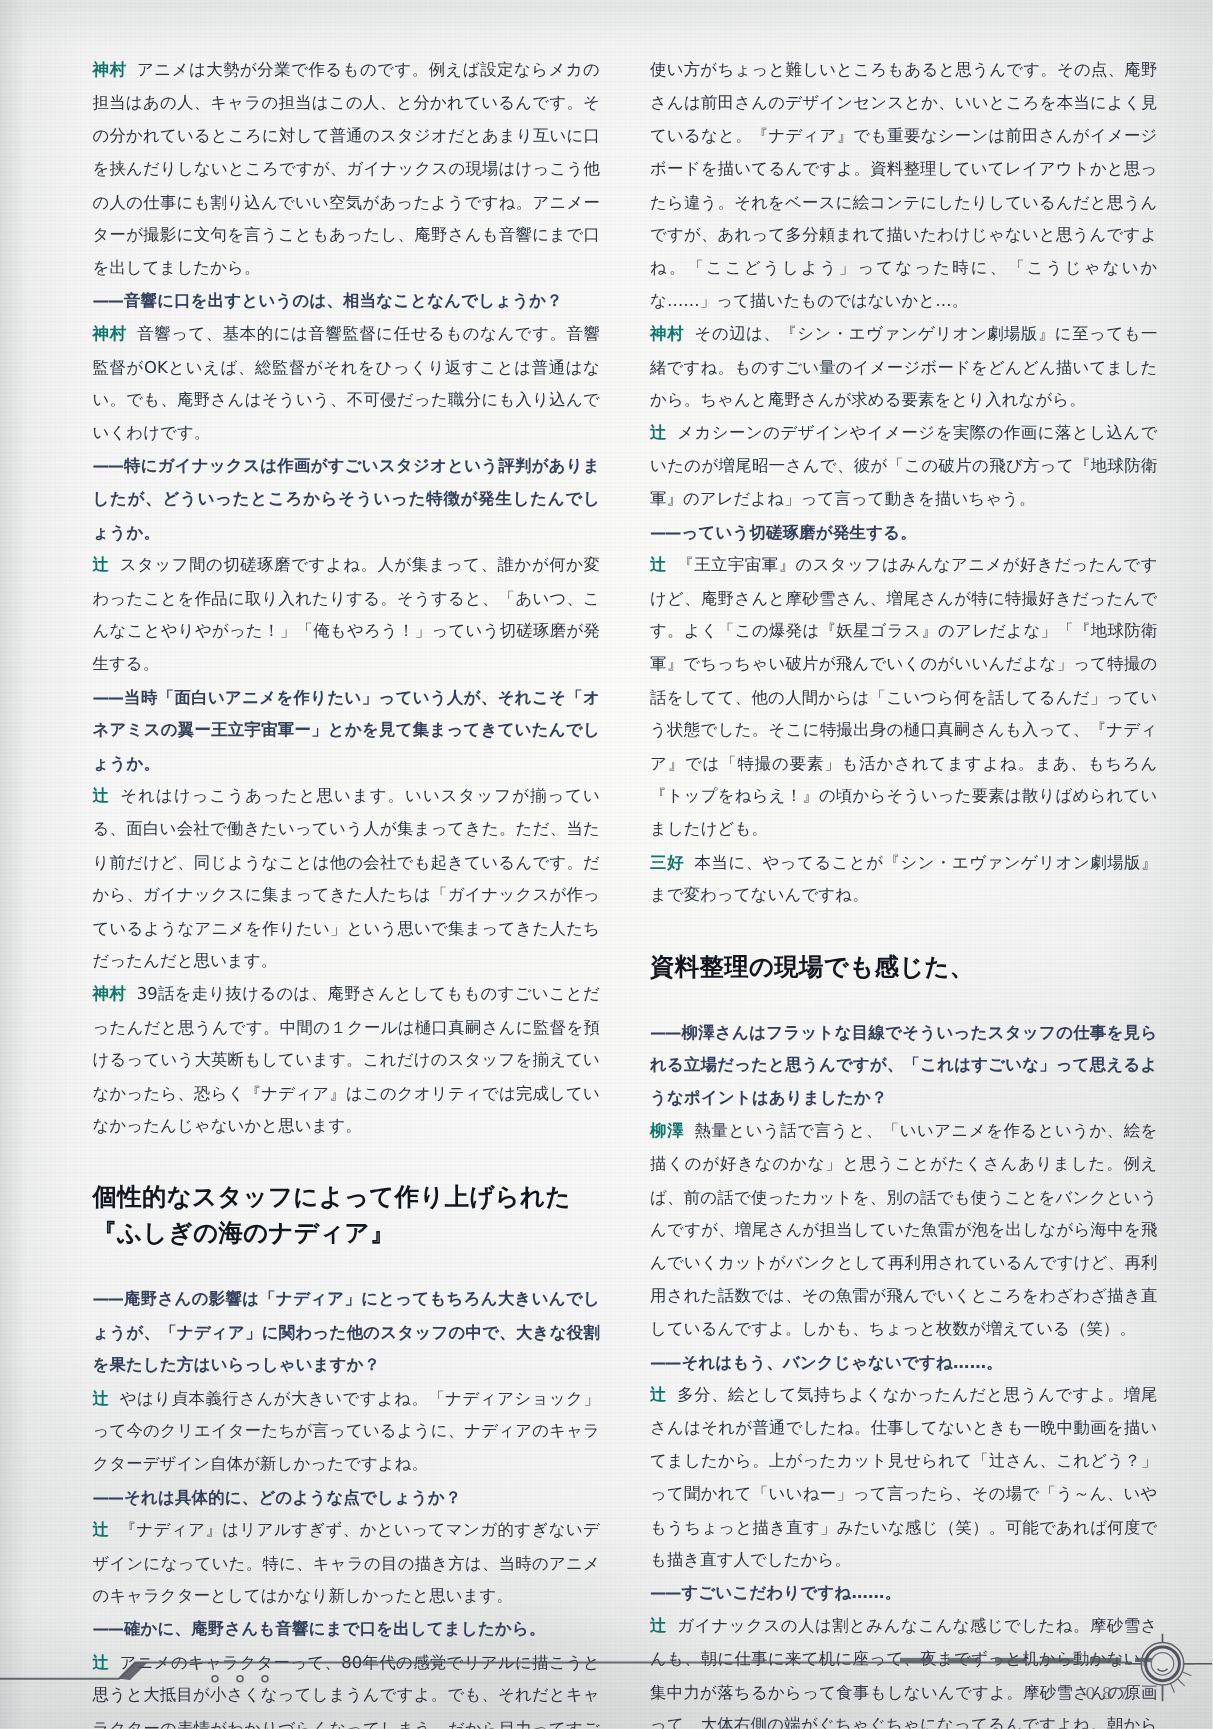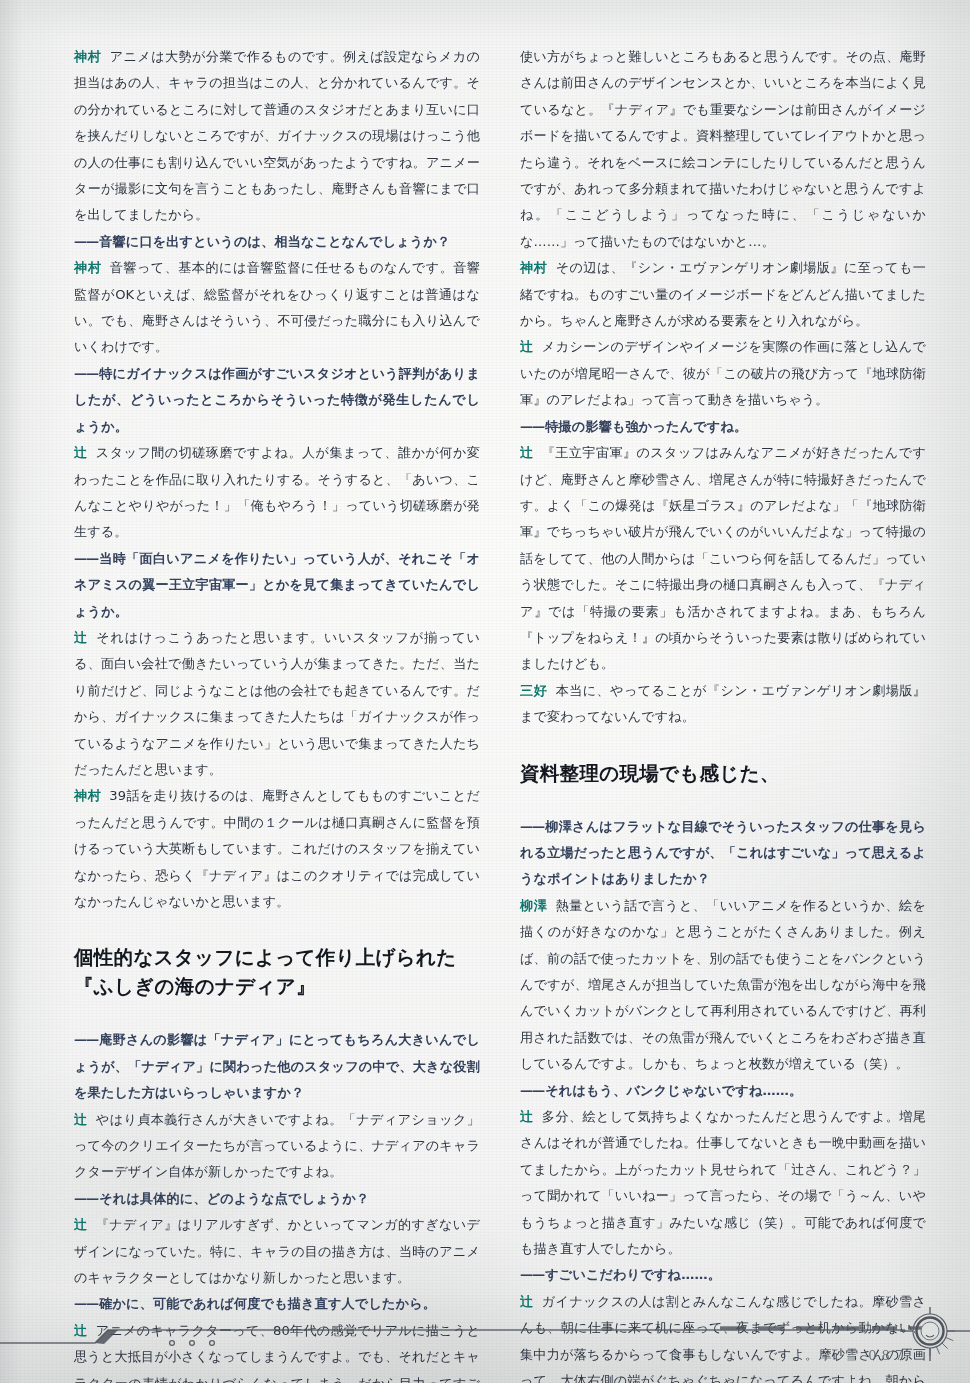--- a/index.html
+++ b/index.html
@@ -160,28 +160,28 @@
       <p class="body"><span class="speaker">辻</span><span>それはけっこうあったと思います。いいスタッフが揃っている、面白い会社で働きたいっていう人が集まってきた。ただ、当たり前だけど、同じようなことは他の会社でも起きているんです。だから、ガイナックスに集まってきた人たちは「ガイナックスが作っているようなアニメを作りたい」という思いで集まってきた人たちだったんだと思います。</span></p>
       <p class="body"><span class="speaker">神村</span><span>39話を走り抜けるのは、庵野さんとしてもものすごいことだったんだと思うんです。中間の１クールは樋口真嗣さんに監督を預けるっていう大英断もしています。これだけのスタッフを揃えていなかったら、恐らく『ナディア』はこのクオリティでは完成していなかったんじゃないかと思います。</span></p>
       <h2 class="section">
         <span class="line">個性的なスタッフによって作り上げられた</span>
         <span class="line">『ふしぎの海のナディア』</span>
       </h2>
       <p class="question"><span class="dash">——</span><span>庵野さんの影響は「ナディア」にとってもちろん大きいんでしょうが、「ナディア」に関わった他のスタッフの中で、大きな役割を果たした方はいらっしゃいますか？</span></p>
       <p class="body"><span class="speaker">辻</span><span>やはり貞本義行さんが大きいですよね。「ナディアショック」って今のクリエイターたちが言っているように、ナディアのキャラクターデザイン自体が新しかったですよね。</span></p>
       <p class="question"><span class="dash">——</span><span>それは具体的に、どのような点でしょうか？</span></p>
       <p class="body"><span class="speaker">辻</span><span>『ナディア』はリアルすぎず、かといってマンガ的すぎないデザインになっていた。特に、キャラの目の描き方は、当時のアニメのキャラクターとしてはかなり新しかったと思います。</span></p>
-      <p class="question"><span class="dash">——</span><span>確かに、可能であれば何度でも描き直す人でしたから。</span></p>
+      <p class="question"><span class="dash">——</span><span>確かに、庵野さんも音響にまで口を出してましたから。</span></p>
       <p class="body"><span class="speaker">辻</span><span>アニメのキャラクターって、80年代の感覚でリアルに描こうと思うと大抵目が小さくなってしまうんですよ。でも、それだとキャラクターの表情がわかりづらくなってしまう。だから目力ってすごく重要で、キャラの目に見る側を引き寄せる力があるかどうかで見る人の印象がかなり違ってくる。『ナディア』はある程度リアルでありながらリアルすぎず、キャラに目力がちゃんとある。そこはキャラクターデザイナーとしての貞本さんのすごいところですね。あと、前田さんもすごいです。</span></p>
     </div>
   <div class="column" id="col-right">
       <p class="body"><span>使い方がちょっと難しいところもあると思うんです。その点、庵野さんは前田さんのデザインセンスとか、いいところを本当によく見ているなと。『ナディア』でも重要なシーンは前田さんがイメージボードを描いてるんですよ。資料整理していてレイアウトかと思ったら違う。それをベースに絵コンテにしたりしているんだと思うんですが、あれって多分頼まれて描いたわけじゃないと思うんですよね。「ここどうしよう」ってなった時に、「こうじゃないかな……」って描いたものではないかと…。</span></p>
       <p class="body"><span class="speaker">神村</span><span>その辺は、『シン・エヴァンゲリオン劇場版』に至っても一緒ですね。ものすごい量のイメージボードをどんどん描いてましたから。ちゃんと庵野さんが求める要素をとり入れながら。</span></p>
       <p class="body"><span class="speaker">辻</span><span>メカシーンのデザインやイメージを実際の作画に落とし込んでいたのが増尾昭一さんで、彼が「この破片の飛び方って『地球防衛軍』のアレだよね」って言って動きを描いちゃう。</span></p>
-      <p class="question"><span class="dash">——</span><span>特撮の影響も強かったんですね。</span></p>
+      <p class="question"><span class="dash">——</span><span>っていう切磋琢磨が発生する。</span></p>
       <p class="body"><span class="speaker">辻</span><span>『王立宇宙軍』のスタッフはみんなアニメが好きだったんですけど、庵野さんと摩砂雪さん、増尾さんが特に特撮好きだったんです。よく「この爆発は『妖星ゴラス』のアレだよな」「『地球防衛軍』でちっちゃい破片が飛んでいくのがいいんだよな」って特撮の話をしてて、他の人間からは「こいつら何を話してるんだ」っていう状態でした。そこに特撮出身の樋口真嗣さんも入って、『ナディア』では「特撮の要素」も活かされてますよね。まあ、もちろん『トップをねらえ！』の頃からそういった要素は散りばめられていましたけども。</span></p>
       <p class="body"><span class="speaker">三好</span><span>本当に、やってることが『シン・エヴァンゲリオン劇場版』まで変わってないんですね。</span></p>
       <h2 class="section">
         <span class="line">資料整理の現場でも感じた、</span>
       </h2>
       <p class="question"><span class="dash">——</span><span>柳澤さんはフラットな目線でそういったスタッフの仕事を見られる立場だったと思うんですが、「これはすごいな」って思えるようなポイントはありましたか？</span></p>
       <p class="body"><span class="speaker">柳澤</span><span>熱量という話で言うと、「いいアニメを作るというか、絵を描くのが好きなのかな」と思うことがたくさんありました。例えば、前の話で使ったカットを、別の話でも使うことをバンクというんですが、増尾さんが担当していた魚雷が泡を出しながら海中を飛んでいくカットがバンクとして再利用されているんですけど、再利用された話数では、その魚雷が飛んでいくところをわざわざ描き直しているんですよ。しかも、ちょっと枚数が増えている（笑）。</span></p>
       <p class="question"><span class="dash">——</span><span>それはもう、バンクじゃないですね……。</span></p>
       <p class="body"><span class="speaker">辻</span><span>多分、絵として気持ちよくなかったんだと思うんですよ。増尾さんはそれが普通でしたね。仕事してないときも一晩中動画を描いてましたから。上がったカット見せられて「辻さん、これどう？」って聞かれて「いいねー」って言ったら、その場で「う～ん、いやもうちょっと描き直す」みたいな感じ（笑）。可能であれば何度でも描き直す人でしたから。</span></p>
       <p class="question"><span class="dash">——</span><span>すごいこだわりですね……。</span></p>

